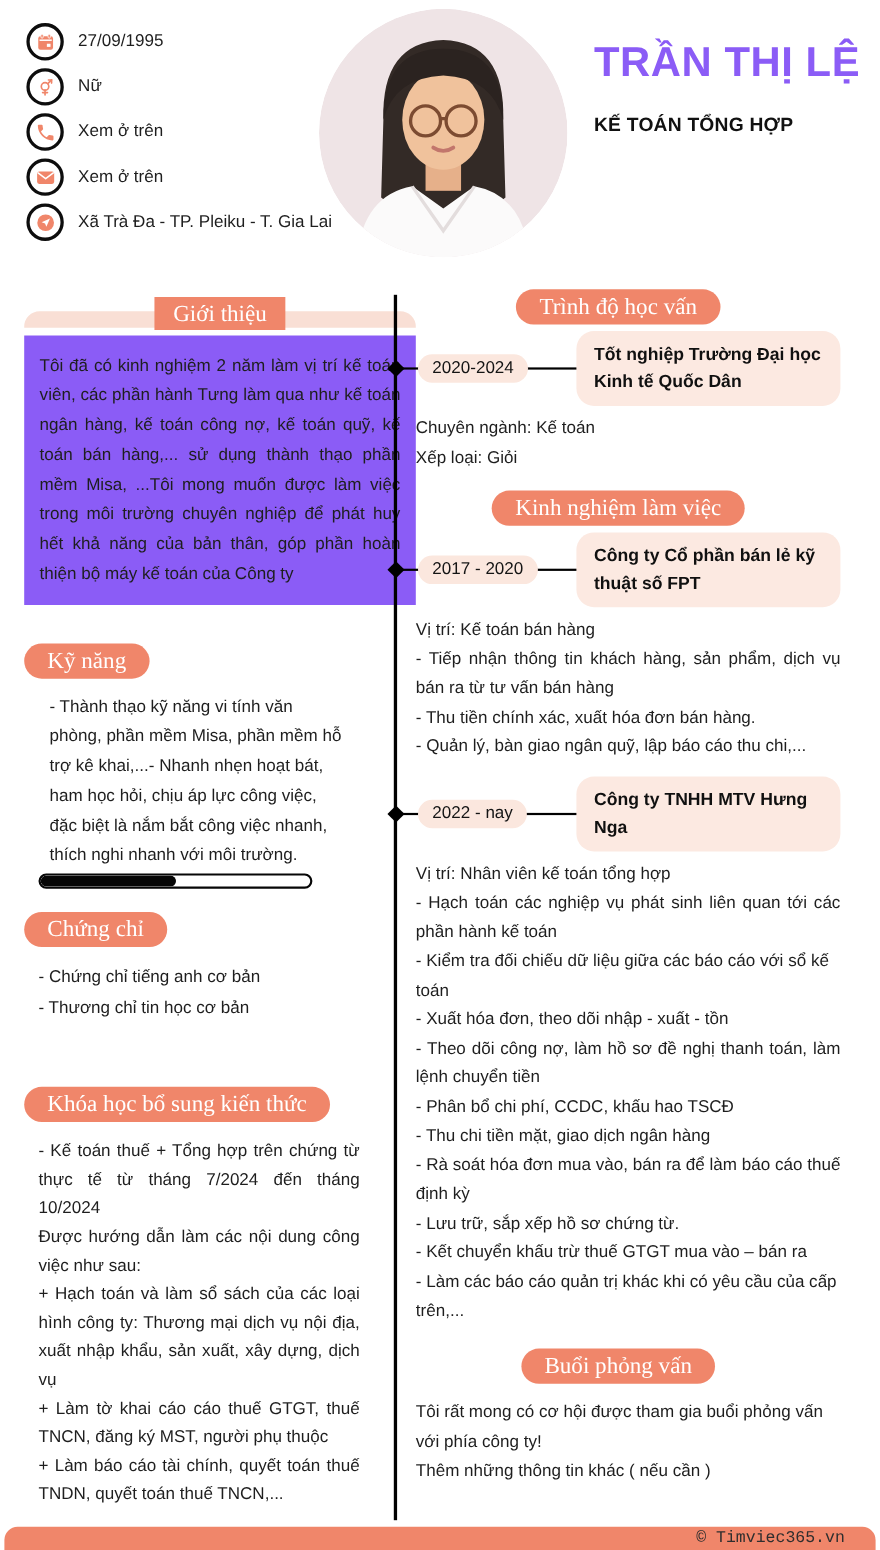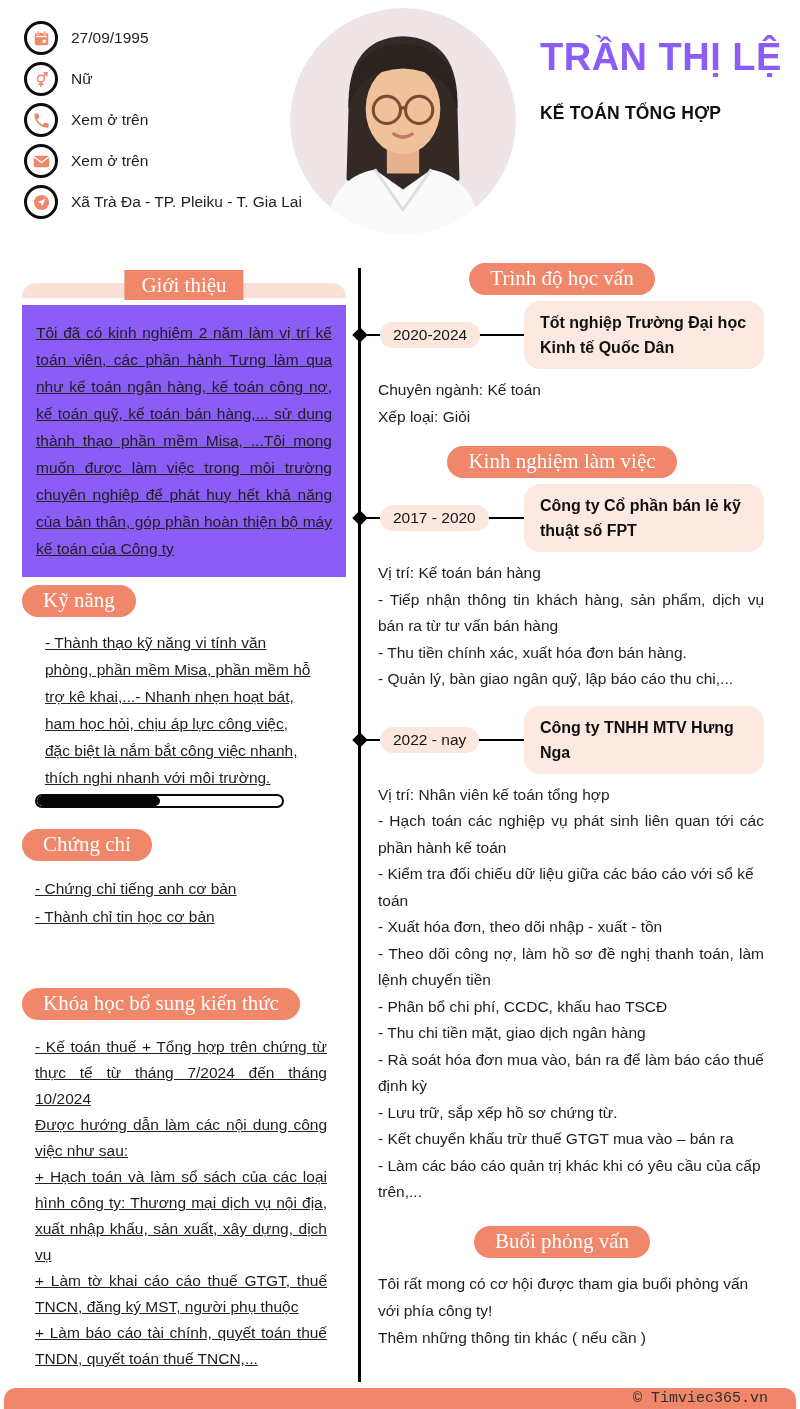--- a/index.html
+++ b/index.html
@@ -21,21 +21,21 @@
   
   .name-block{position:absolute;left:540px;top:36px;width:250px;}
   .cv-name{font-size:38px;font-weight:700;color:#8b5cf6;letter-spacing:.5px;line-height:42px;}
   .cv-title{margin-top:25px;font-size:17.5px;font-weight:700;color:#111;letter-spacing:.2px;}
 
   
   .h-pill{display:inline-block;background:#F0866A;color:#fff;font-family:"Liberation Serif",serif;
           font-size:21px;line-height:26px;padding:2px 21px 4px;border-radius:17px;white-space:nowrap;}
 
   
-  .sec{position:absolute;left:22px;width:324px;text-decoration:underline;}
+  .sec{position:absolute;left:22px;width:356px;}
   .sec-intro{top:270px;}
   .intro-ribbon{position:absolute;left:0;right:0;top:13px;height:15px;background:#F9DFD5;border-radius:14px 14px 0 0;}
   .intro-heading{position:absolute;left:50%;transform:translateX(-50%);top:0;z-index:1;
                  background:#F0866A;color:#fff;font-family:"Liberation Serif",serif;
                  font-size:21px;line-height:30px;height:30px;padding:0 17px;white-space:nowrap;}
   .intro-box{margin-top:35px;background:#8b5cf6;padding:14px 14px 15px;font-size:15.5px;
              line-height:27px;text-align:justify;color:#1e1e1e;}
 
   .sec-skills{top:585px;}
   .skills-text{margin:12px 0 0 23px;width:272px;font-size:15.5px;line-height:27px;color:#1e1e1e;}
@@ -176,21 +176,21 @@
     <div class="skills-text">- Thành thạo kỹ năng vi tính văn phòng, phần mềm Misa, phần mềm hỗ trợ kê khai,...- Nhanh nhẹn hoạt bát, ham học hỏi, chịu áp lực công việc, đặc biệt là nắm bắt công việc nhanh, thích nghi nhanh với môi trường.</div>
     <div class="progress">
       <div class="progress-fill" style="width: 50%;"></div>
     </div>
   </div>
 
   <div class="sec sec-certs">
     <span class="h-pill">Chứng chỉ</span>
     <div class="cert-items">
       <p>- Chứng chỉ tiếng anh cơ bản</p>
-      <p>- Thành chỉ tin học cơ bản</p>
+      <p>- Thương chỉ tin học cơ bản</p>
     </div>
   </div>
 
   <div class="sec sec-courses">
     <span class="h-pill">Khóa học bổ sung kiến thức</span>
     <div class="course-text">
       <p>- Kế toán thuế + Tổng hợp trên chứng từ thực tế từ tháng 7/2024 đến tháng 10/2024</p>
       <p>Được hướng dẫn làm các nội dung công việc như sau:</p>
       <p>+ Hạch toán và làm sổ sách của các loại hình công ty: Thương mại dịch vụ nội địa, xuất nhập khẩu, sản xuất, xây dựng, dịch vụ</p>
       <p>+ Làm tờ khai cáo cáo thuế GTGT, thuế TNCN, đăng ký MST, người phụ thuộc</p>

